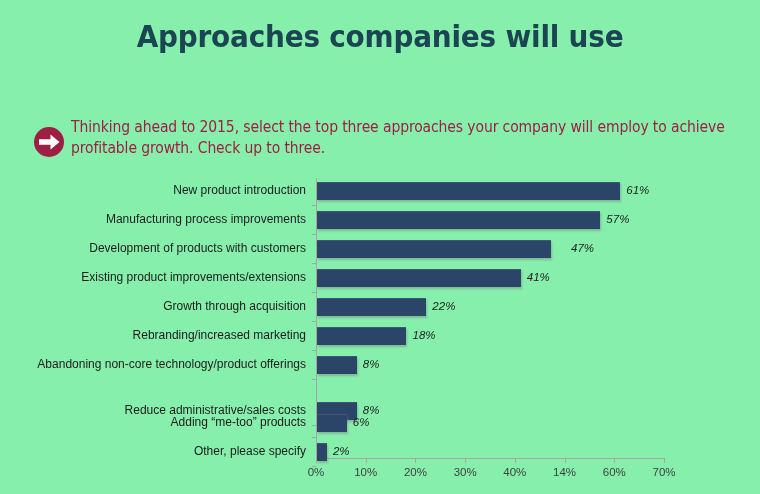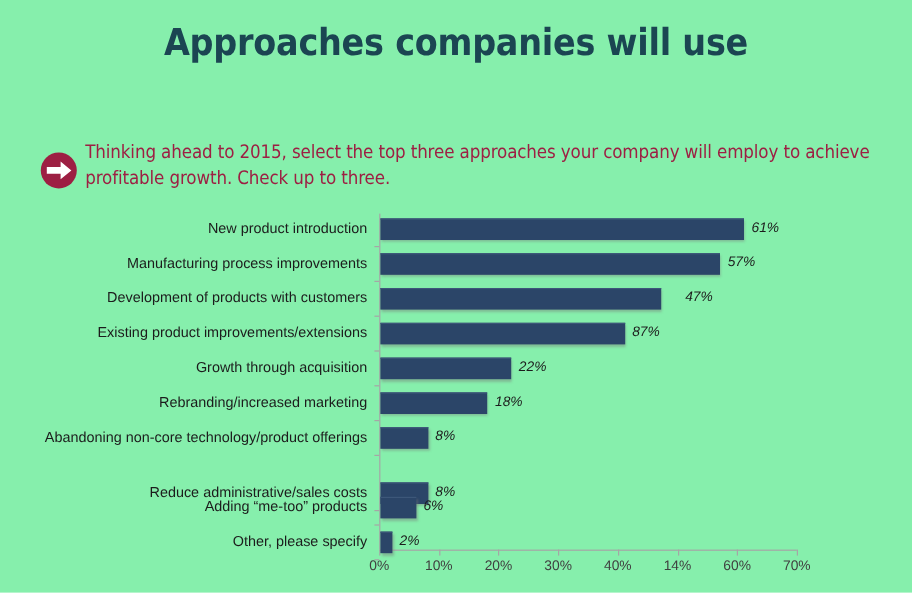--- a/index.html
+++ b/index.html
@@ -207,21 +207,21 @@
           <div class="row" style="top: 62px; width: 348px;">
             <div class="ytick-mark" style="top: 23px;"></div>
             <div class="cat-label" style="top: 0px;">Development of products with customers</div>
             <div class="bar" style="width: 233.657px; top: 0px; background: rgb(43, 69, 104);"></div>
             <div class="bar-value" style="left: 255px; top: 0px;">47%</div>
           </div>
           <div class="row" style="top: 91px; width: 348px;">
             <div class="ytick-mark" style="top: 23px;"></div>
             <div class="cat-label" style="top: 0px;">Existing product improvements/extensions</div>
             <div class="bar" style="width: 203.829px; top: 0px; background: rgb(43, 69, 104);"></div>
-            <div class="bar-value" style="left: 210.829px; top: 0px;">87%</div>
+            <div class="bar-value" style="left: 210.829px; top: 0px;">41%</div>
           </div>
           <div class="row" style="top: 120px; width: 348px;">
             <div class="ytick-mark" style="top: 23px;"></div>
             <div class="cat-label" style="top: 0px;">Growth through acquisition</div>
             <div class="bar" style="width: 109.371px; top: 0px; background: rgb(43, 69, 104);"></div>
             <div class="bar-value" style="left: 116.371px; top: 0px;">22%</div>
           </div>
           <div class="row" style="top: 149px; width: 348px;">
             <div class="ytick-mark" style="top: 23px;"></div>
             <div class="cat-label" style="top: 0px;">Rebranding/increased marketing</div>

